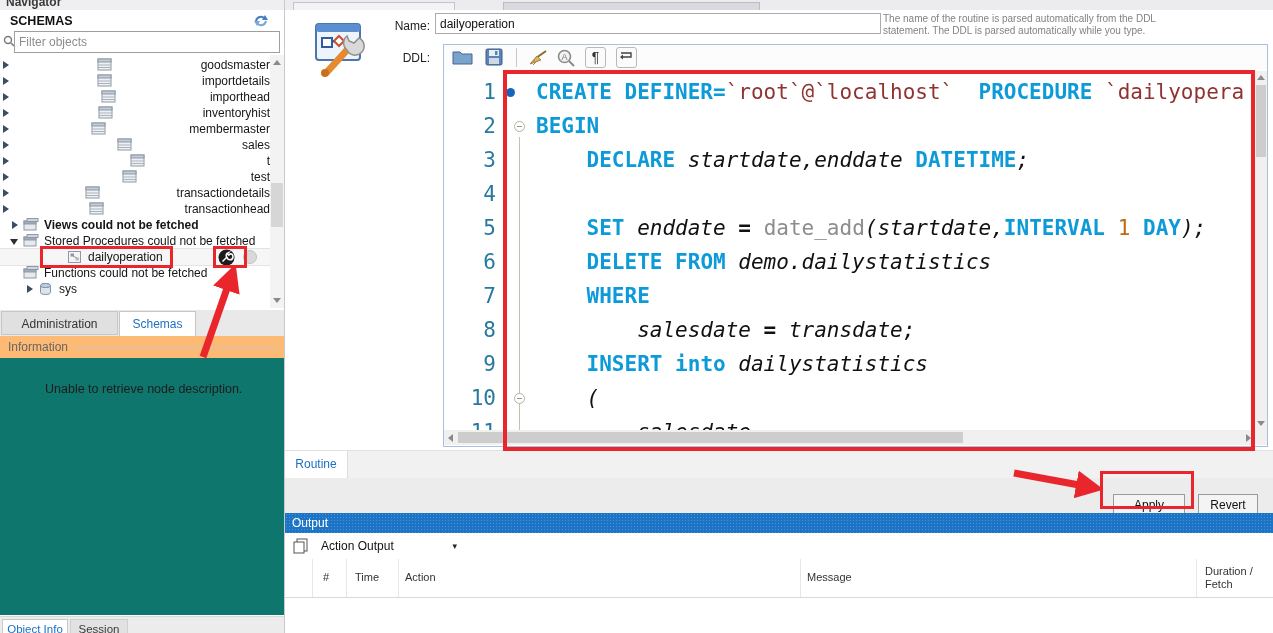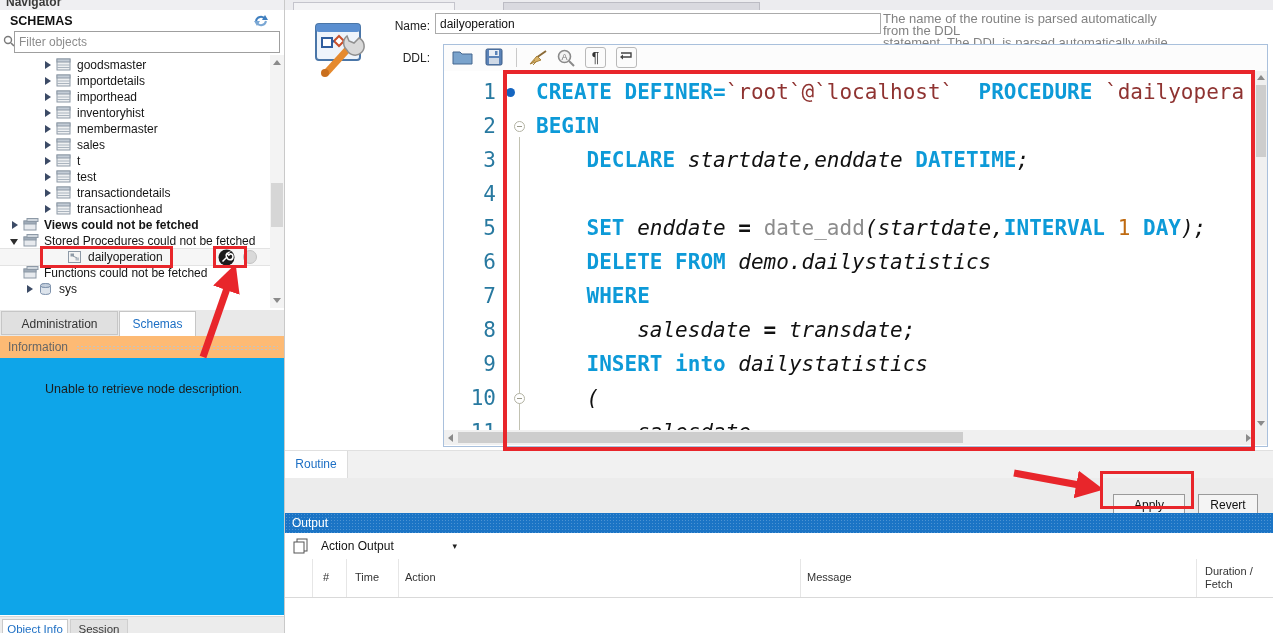--- a/index.html
+++ b/index.html
@@ -21,21 +21,21 @@
   .refresh-ico{position:absolute;left:252px;top:3px;}
   .filter-row{left:0;top:30px;width:284px;height:24px;background:#fff;}
   .search-ico{position:absolute;left:3px;top:5px;}
   .filter-input{position:absolute;left:14px;top:1px;width:256px;height:18px;border:1px solid #9f9f9f;
      font-family:"Liberation Sans",sans-serif;font-size:12px;color:#333;padding:1px 4px;outline:none;}
   .filter-input::placeholder{color:#8c8c8c;}
 
   .tree{left:0;top:55px;width:270px;height:253px;background:#fff;overflow:hidden;}
   .tree-row{position:absolute;left:0;width:270px;height:16px;display:flex;align-items:center;white-space:nowrap;}
   .tree-label{margin-left:5px;color:#151515;}
-  .type-table{padding-left:42px;}
+  .type-table{justify-content:space-between;}
   .type-category{padding-left:9px;}
   .type-routine{padding-left:53px;}
   .type-schema{padding-left:24px;}
   .tree-row.selected{background:#f6f6f6;box-shadow:0 1px 0 #e3e3e3,0 -1px 0 #e3e3e3;}
   .tri{display:inline-block;width:12px;height:10px;position:relative;flex:0 0 12px;}
   .tri-right::after{content:"";position:absolute;left:3px;top:1px;border-left:6px solid #3c4b66;border-top:4px solid transparent;border-bottom:4px solid transparent;}
   .tri-down::after{content:"";position:absolute;left:1px;top:3px;border-top:6px solid #2e2e2e;border-left:4px solid transparent;border-right:4px solid transparent;}
   .tree-ico{flex:0 0 16px;margin-left:2px;}
 
   .tree-scroll{left:270px;top:55px;width:14px;height:253px;background:#f3f3f3;}
@@ -45,36 +45,36 @@
 
   .side-tabs{left:0;top:310px;width:284px;height:26px;background:#e9e9e9;border-bottom:4px solid #701a75;}
   .tab-admin{position:absolute;left:1px;top:1px;width:117px;height:24px;background:#e0e0e0;border:1px solid #c6c6c6;
       text-align:center;line-height:24px;color:#333;box-sizing:border-box;}
   .tab-schemas{position:absolute;left:119px;top:1px;width:77px;height:25px;background:#fff;border:1px solid #c6c6c6;border-bottom:none;
       text-align:center;line-height:24px;color:#1d6fc4;box-sizing:border-box;}
   .info-header{left:0;top:336px;width:284px;height:22px;background:#fdba74;}
   .info-header .lbl{position:absolute;left:8px;top:4px;color:#666;}
   .dots{position:absolute;left:76px;top:9px;width:202px;height:6px;
      background-image:radial-gradient(#c3c3c3 0.8px, transparent 1px);background-size:4px 3px;}
-  .info-body{left:0;top:358px;width:284px;height:257px;background:#0ea5e9;}
+  .info-body{left:0;top:358px;width:284px;height:257px;background:#0f766e;}
   .info-text{position:absolute;left:45px;top:24px;font-size:12.5px;color:#1c1c1c;}
 
   .bottom-tabs{left:0;top:616px;width:284px;height:17px;background:#ececec;border-top:1px solid #d8d8d8;overflow:hidden;}
   .tab-objinfo{position:absolute;left:2px;top:2px;width:66px;height:20px;background:#fff;border:1px solid #c9c9c9;
      color:#1d6fc4;text-align:center;line-height:19px;font-size:11.5px;box-sizing:border-box;}
   .tab-session{position:absolute;left:70px;top:2px;width:58px;height:20px;background:#e2e2e2;border:1px solid #cfcfcf;
      color:#3a3a3a;text-align:center;line-height:19px;font-size:11.5px;box-sizing:border-box;}
 
   
   .main{left:285px;top:10px;width:988px;height:623px;background:#fff;}
   .routine-big-icon{position:absolute;left:28px;top:10px;}
   .name-label{position:absolute;left:78px;top:9px;width:67px;text-align:right;color:#222;}
   .name-input{position:absolute;left:150px;top:3px;width:436px;height:17px;border:1px solid #ababab;
      font-family:"Liberation Sans",sans-serif;font-size:12px;color:#111;padding:1px 4px;outline:none;background:#fff;}
-  .help-text{position:absolute;left:598px;top:3px;width:290px;color:#828282;font-size:13px;line-height:12px;}
+  .help-text{position:absolute;left:598px;top:3px;width:290px;color:#828282;font-size:10px;line-height:12px;}
   .ddl-label{position:absolute;left:78px;top:41px;width:67px;text-align:right;color:#222;}
 
   .editor{position:absolute;left:158px;top:34px;width:825px;height:403px;border:1px solid #a9c0dc;box-sizing:border-box;background:#fff;}
   .ed-toolbar{position:absolute;left:0;top:0;width:823px;height:26px;background:#fcfcfc;}
   .tb-ico{position:absolute;top:3px;}
   .tb-sep{position:absolute;left:72px;top:3px;width:1px;height:19px;background:#c9c9c9;}
   .tb-btn{position:absolute;top:2px;width:21px;height:21px;border:1px solid #b9b9b9;border-radius:3px;background:#fbfbfb;
      text-align:center;line-height:19px;font-size:14px;color:#333;box-sizing:border-box;}
 
   .code-clip{position:absolute;left:0;top:26px;width:810px;height:359px;overflow:hidden;background:#fff;}

